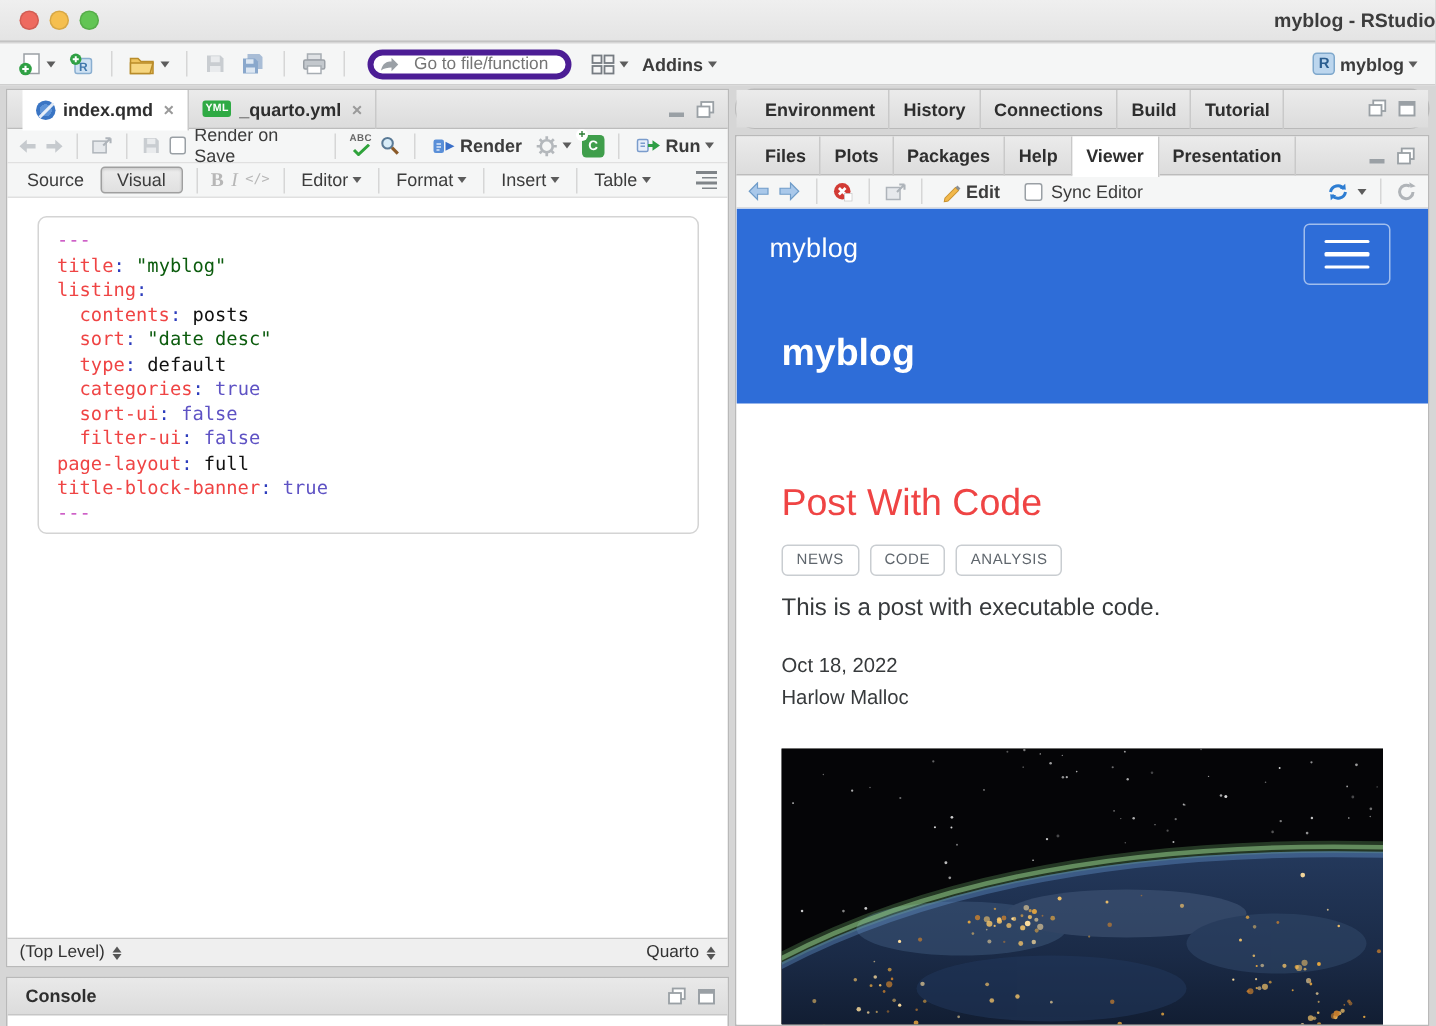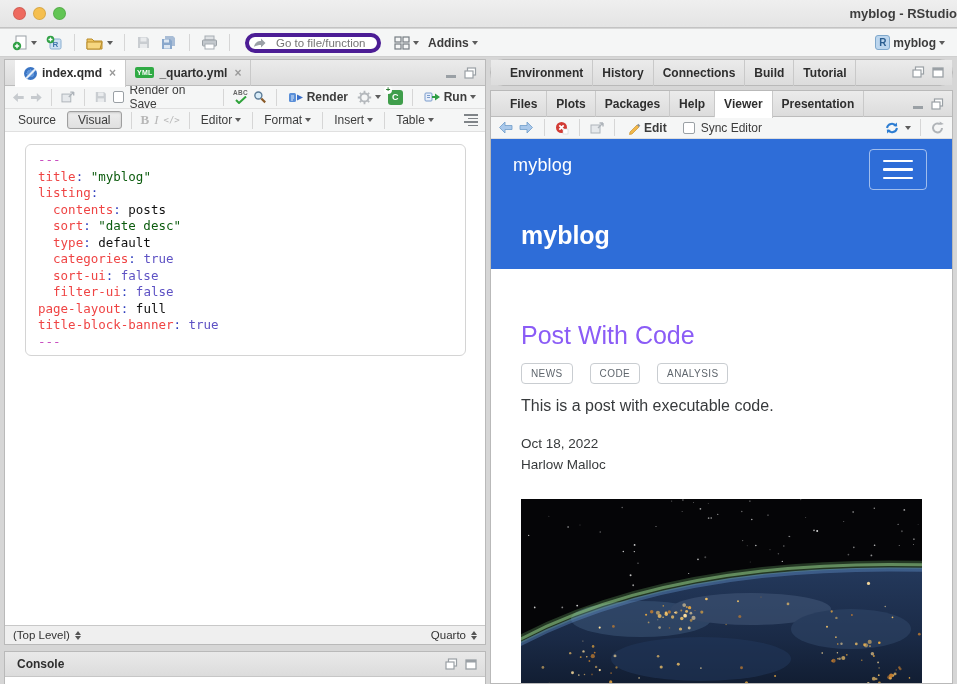--- a/index.html
+++ b/index.html
@@ -91,22 +91,22 @@
   .v-right { margin-left:auto; display:flex; align-items:center; gap:5px; }
   
   .viewer-content { flex:1; position:relative; background:#fff; overflow:hidden; }
   .banner { position:absolute; left:0; top:0; width:100%; height:130px; background:var(--accent-blue,#2e6dd8); }
   .nav-brand { position:absolute; left:22px; top:16px; font-size:18px; font-weight:400; color:#fff; letter-spacing:0.2px; }
   .hamburger { position:absolute; right:25px; top:10px; width:58px; height:41px;
     border:1px solid rgba(255,255,255,0.55); border-radius:4px; display:flex; flex-direction:column;
     justify-content:center; align-items:center; gap:6px; }
   .hamburger i { display:block; width:30px; height:2.5px; background:#fff; border-radius:1px; }
   .banner-title { position:absolute; left:30px; top:82px; font-size:25px; font-weight:700; color:#fff; }
-  .post-title { position:absolute; left:30px; top:182px; font-size:25px; font-weight:400; color:#8b5cf6; }
-  .tags-row { position:absolute; left:30px; top:224px; display:flex; gap:17px; }
+  .post-title { position:absolute; left:30px; top:182px; font-size:25px; font-weight:400; color:#ef4444; }
+  .tags-row { position:absolute; left:30px; top:224px; display:flex; gap:7px; }
   .tag-pill { border:1px solid #c9cdd1; border-radius:4px; padding:4px 9px; font-size:10px;
     color:#5f666d; letter-spacing:0.4px; }
   .excerpt { position:absolute; left:30px; top:258px; font-size:16px; color:#373a3c; }
   .post-date { position:absolute; left:30px; top:297px; font-size:13.5px; color:#373a3c; }
   .post-author { position:absolute; left:30px; top:318px; font-size:13.5px; color:#373a3c; }
   .hero { position:absolute; left:30px; top:360px; width:401px; height:184px; overflow:hidden; background:#000; }
   
   #src-pane { left:4px; top:59px; width:482px; height:586px; }
   #rtop-pane { left:490px; top:59px; width:463px; height:27px;border-radius:13px; }
   #rbot-pane { left:490px; top:90px; width:463px; height:594px; }

